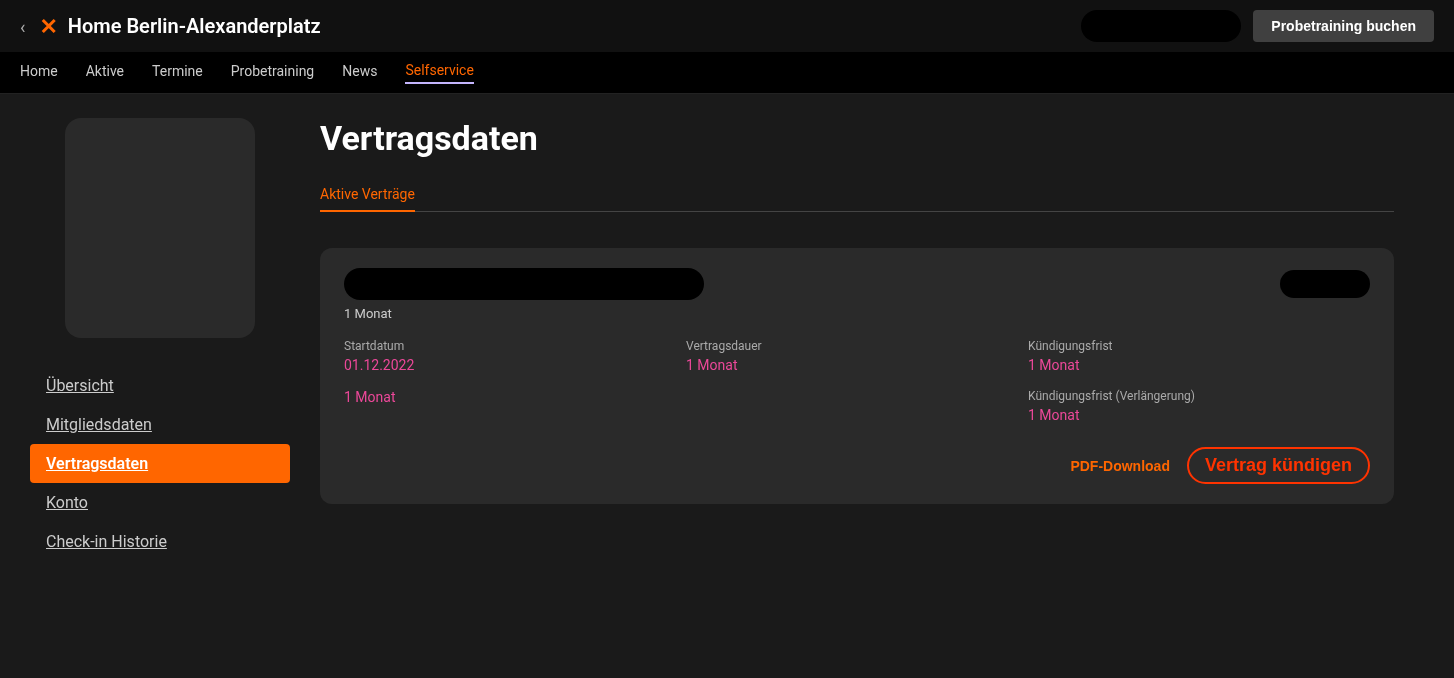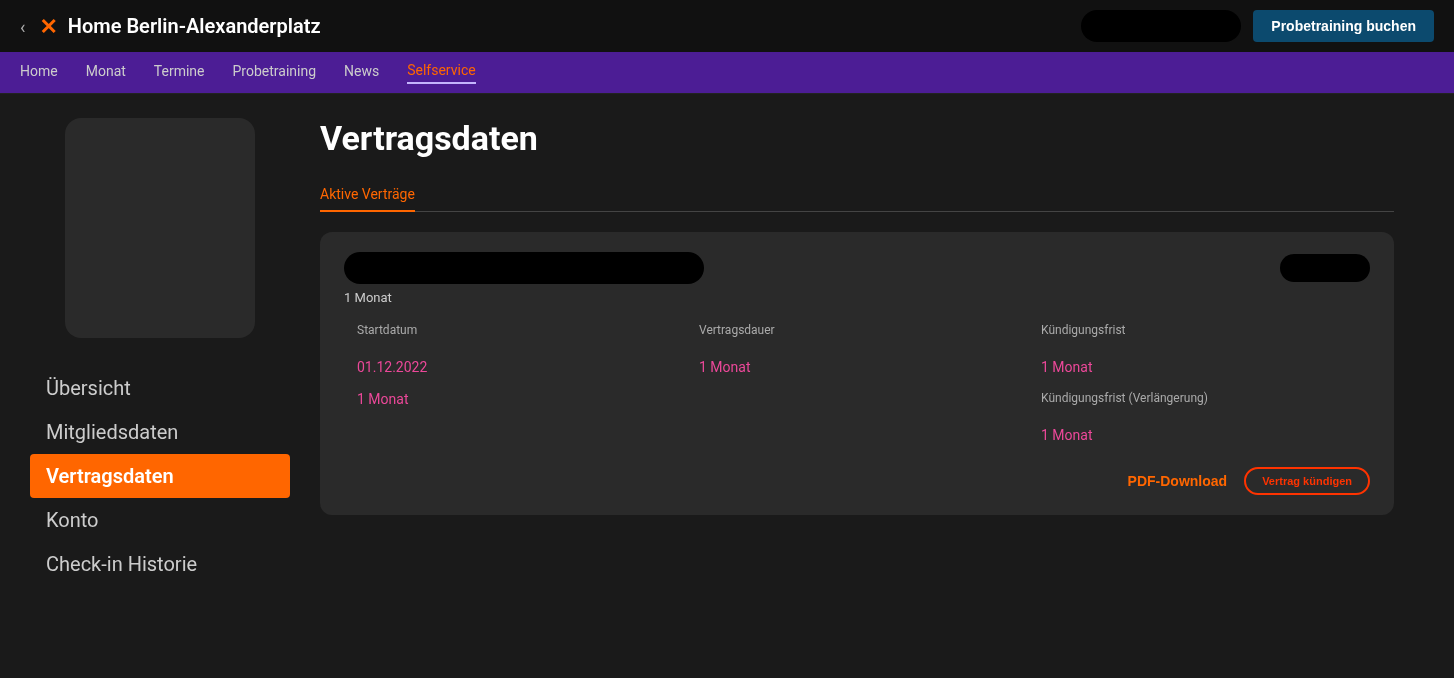--- a/index.html
+++ b/index.html
@@ -50,33 +50,33 @@
     .user-pill {
       background-color: #000;
       border-radius: 20px;
       padding: 6px 16px;
       font-size: 13px;
       color: #fff;
       width: 160px;
       height: 32px;
     }
     .btn-probetraining {
-      background-color: #0c4a6e;
+      background-color: #404040;
       color: #fff;
       border: none;
       border-radius: 4px;
       padding: 8px 18px;
       font-size: 14px;
       font-weight: 600;
       cursor: pointer;
     }
 
     
     .nav-bar {
-      background-color: #4c1d95;
+      background-color: #000000;
       display: flex;
       align-items: center;
       padding: 0 20px;
       height: 42px;
       border-bottom: 1px solid #222;
     }
     .nav-item {
       font-size: 14px;
       color: #cccccc;
       margin-right: 28px;
@@ -111,24 +111,25 @@
       border-radius: 16px;
       margin-bottom: 28px;
     }
     .sidebar-menu {
       width: 100%;
       display: flex;
       flex-direction: column;
     }
     .sidebar-item {
       padding: 10px 16px;
-      font-size: 20px;
+      font-size: 16px;
       color: #cccccc;
       cursor: pointer;
       border-radius: 4px;
+      text-decoration: underline;
     }
     .sidebar-item.active {
       background-color: #ff6600;
       color: #ffffff;
       font-weight: 600;
       border-radius: 4px;
     }
 
     
     .right-content {
@@ -140,21 +141,21 @@
       font-weight: 700;
       color: #ffffff;
       margin-bottom: 20px;
     }
 
     
     .tabs-row {
       display: flex;
       align-items: center;
       border-bottom: 1px solid #444;
-      margin-bottom: 20px;
+      margin-bottom: 36px;
     }
     .tab {
       font-size: 14px;
       padding: 8px 0;
       margin-right: 24px;
       cursor: pointer;
       color: #aaa;
     }
     .tab.active {
       color: #ff6600;
@@ -193,22 +194,21 @@
     }
     .contract-details-grid {
       display: grid;
       grid-template-columns: 1fr 1fr 1fr;
       gap: 16px 0;
       margin-bottom: 24px;
     }
     .contract-detail-item {
       display: flex;
       flex-direction: column;
-      gap: 22px;
-      margin-left: 13px;
+      gap: 4px;
     }
     .detail-label {
       font-size: 12px;
       color: #aaaaaa;
     }
     .detail-value {
       font-size: 14px;
       color: #ec4899;
     }
     .contract-detail-item.span2 {
@@ -227,21 +227,21 @@
       font-size: 14px;
       font-weight: 600;
       cursor: pointer;
     }
     .btn-kuendigen {
       background: none;
       border: 2px solid #ff3300;
       color: #ff3300;
       border-radius: 20px;
       padding: 6px 16px;
-      font-size: 11px;
+      font-size: 18px;
       font-weight: 600;
       cursor: pointer;
     }
   </style>
 </head>
 <body>
 
 <div class="top-bar">
   <div class="top-bar-left">
     <span class="back-arrow">‹</span>
@@ -249,21 +249,21 @@
     <span class="site-title">Home Berlin-Alexanderplatz</span>
   </div>
   <div class="top-bar-right">
     <div class="user-pill"></div>
     <button class="btn-probetraining">Probetraining buchen</button>
   </div>
 </div>
 
 <nav class="nav-bar">
   <a class="nav-item">Home</a>
-  <a class="nav-item">Monat</a>
+  <a class="nav-item">Aktive</a>
   <a class="nav-item">Termine</a>
   <a class="nav-item">Probetraining</a>
   <a class="nav-item">News</a>
   <a class="nav-item active">Selfservice</a>
 </nav>
 
 <div class="main-content">
 
   <div class="left-sidebar">
     <div class="profile-image"></div>

